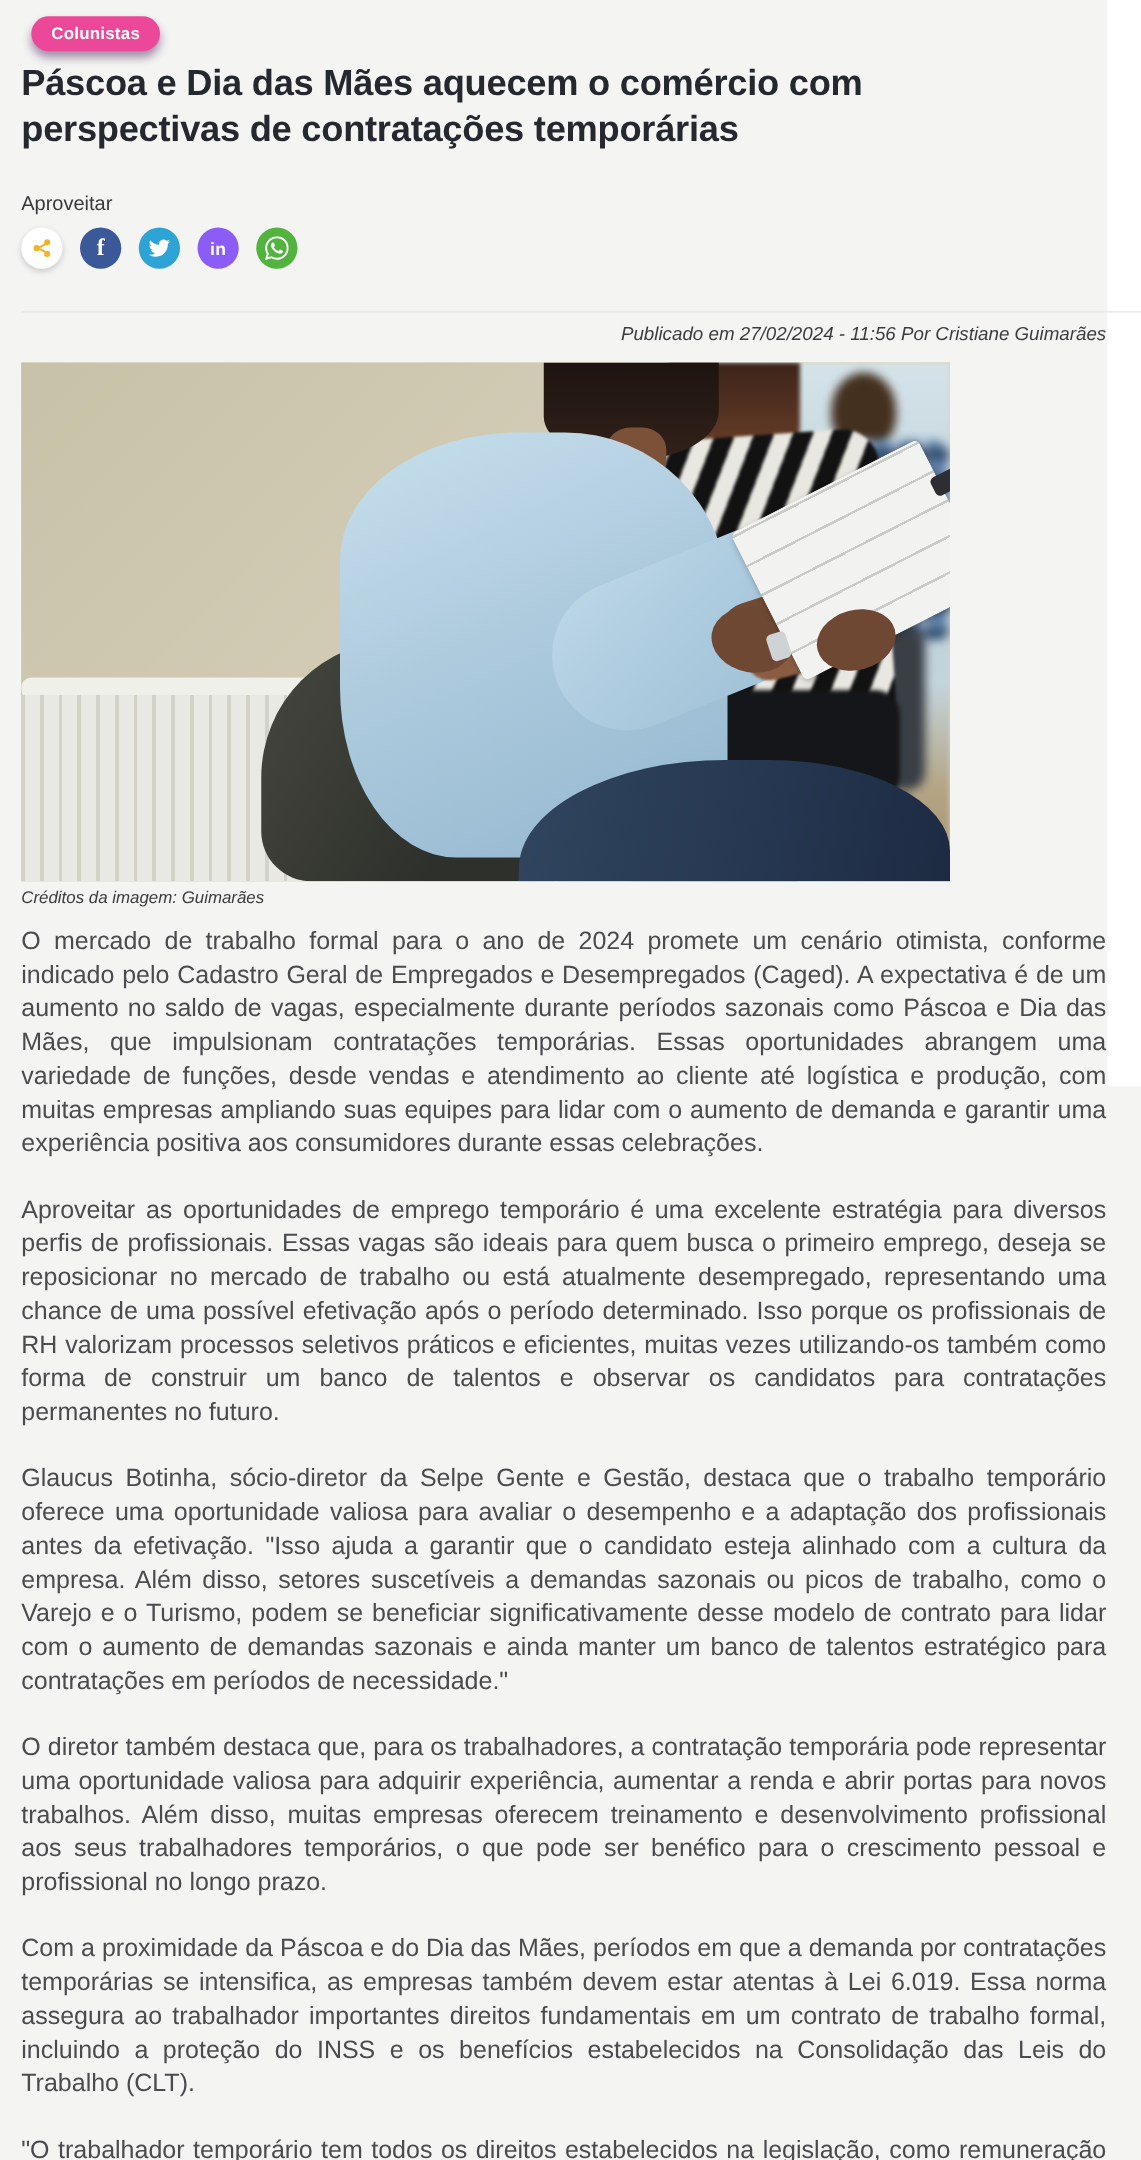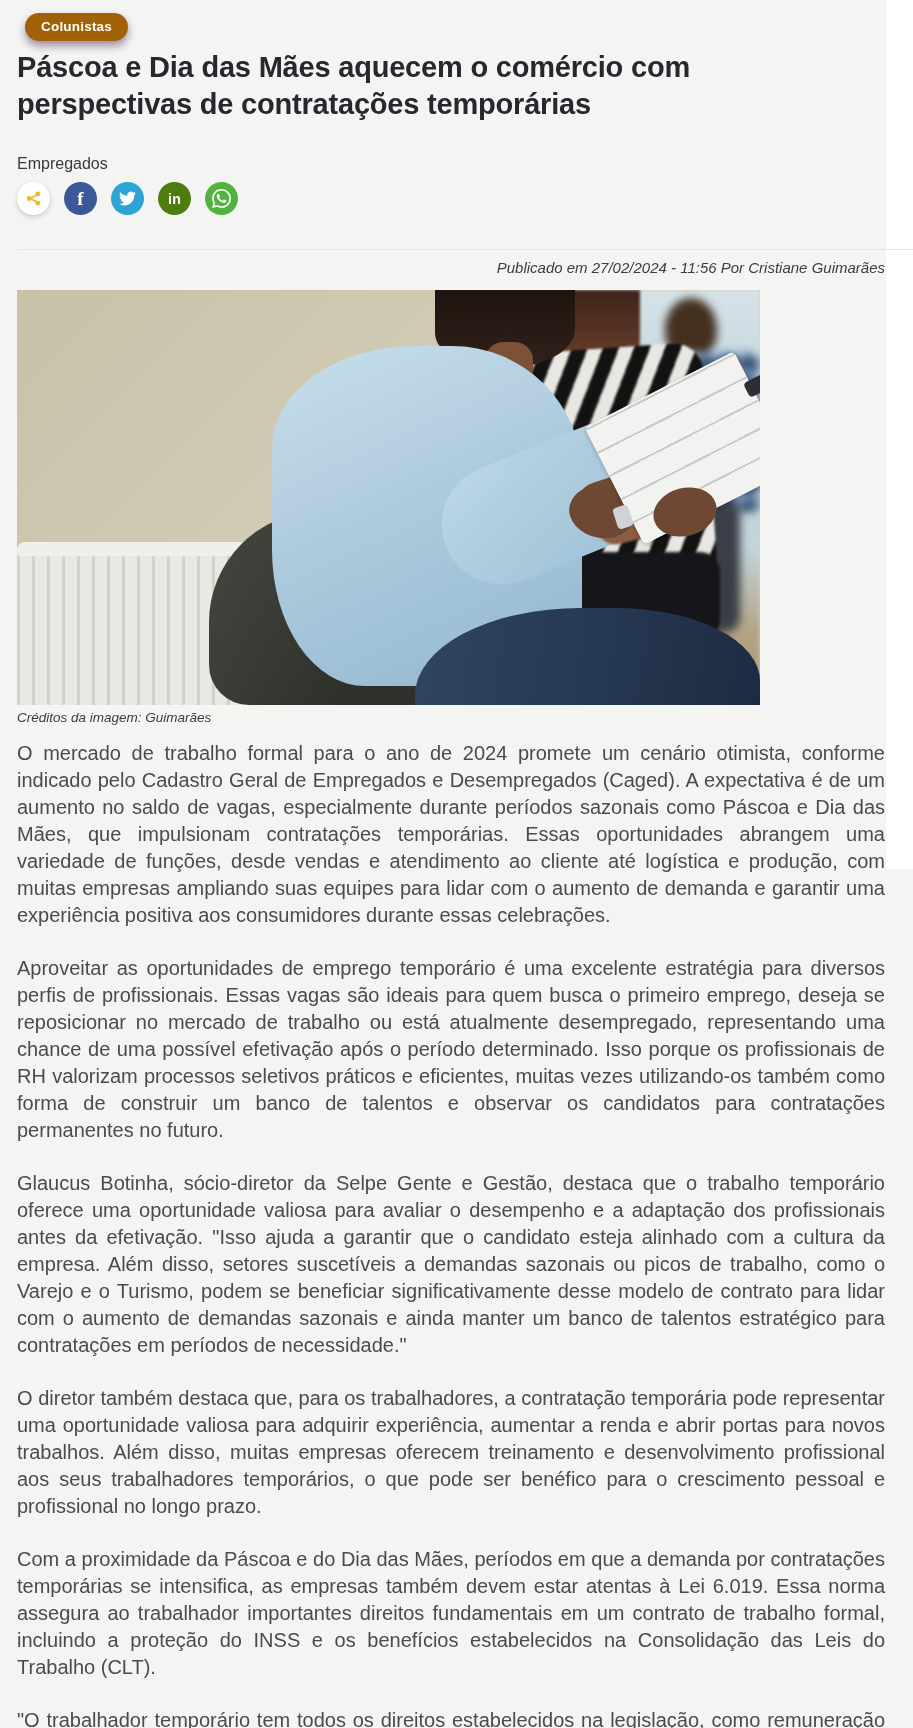--- a/index.html
+++ b/index.html
@@ -10,21 +10,21 @@
     font-family:"Liberation Sans","DejaVu Sans",sans-serif;
     position:relative;
     overflow:hidden;
   }
   .white-strip { position:absolute; left:886px; top:0; width:27px; height:869px; background:#ffffff; }
   .content { position:relative; width:868px; margin-left:17px; padding-top:13px; z-index:2; }
 
   
   .badge {
     display:inline-block; margin-left:8px;
-    background:#a16207; color:#fff;
+    background:#ec4899; color:#fff;
     font-size:13.5px; font-weight:bold;
     padding:6px 16px 7px; border-radius:14px;
     box-shadow:0 5px 8px rgba(60,10,70,.45);
     letter-spacing:.2px;
   }
 
   h1.headline {
     margin-top:8px;
     font-size:29px; line-height:37px; font-weight:700;
     color:#25282e; letter-spacing:-.2px;
@@ -36,21 +36,21 @@
   .share-btn {
     width:33px; height:33px; border-radius:50%;
     border:none; cursor:pointer; padding:0;
     display:flex; align-items:center; justify-content:center;
     color:#fff; font-weight:bold;
   }
   .share-btn svg { display:block; }
   .btn-share   { background:#ffffff; box-shadow:0 2px 5px rgba(0,0,0,.18); }
   .btn-fb      { background:#3b5998; font-size:19px; font-family:"Liberation Serif","DejaVu Serif",serif; }
   .btn-tw      { background:#2ea3d6; }
-  .btn-li      { background:#4d7c0f; font-size:14px; letter-spacing:.3px; }
+  .btn-li      { background:#8b5cf6; font-size:14px; letter-spacing:.3px; }
   .btn-wa      { background:#52b43f; }
 
   .divider { margin-top:34px; border-top:1px solid #e4e4e2; width:896px; }
   .pub-meta { margin-top:9px; font-style:italic; font-size:15px; color:#3c3d3f;text-align:right; }
 
   
   .photo {
     margin-top:14px; position:relative;
     width:743px; height:415px; overflow:hidden; background:#cdc7b0;
   }
@@ -120,21 +120,21 @@
 <body>
 
 <div class="white-strip"></div>
 
 <div class="content">
 
   <span class="badge">Colunistas</span>
 
   <h1 class="headline">Páscoa e Dia das Mães aquecem o comércio com perspectivas de contratações temporárias</h1>
 
-  <div class="share-label">Empregados</div>
+  <div class="share-label">Aproveitar</div>
 
   <div class="share-row">
     <button class="share-btn btn-share">
       <span style="display:flex">
         <svg width="17" height="17" viewBox="0 0 24 24" fill="#f0b429">
           <circle cx="6" cy="12" r="3.4"></circle>
             <circle cx="18" cy="5.5" r="3.4"></circle>
             <circle cx="18" cy="18.5" r="3.4"></circle>
           <path d="M6.8 11l10-5.2 1.2 2.1-10 5.2zM6.8 13l10 5.2 1.2-2.1-10-5.2z"></path>
         </svg>

